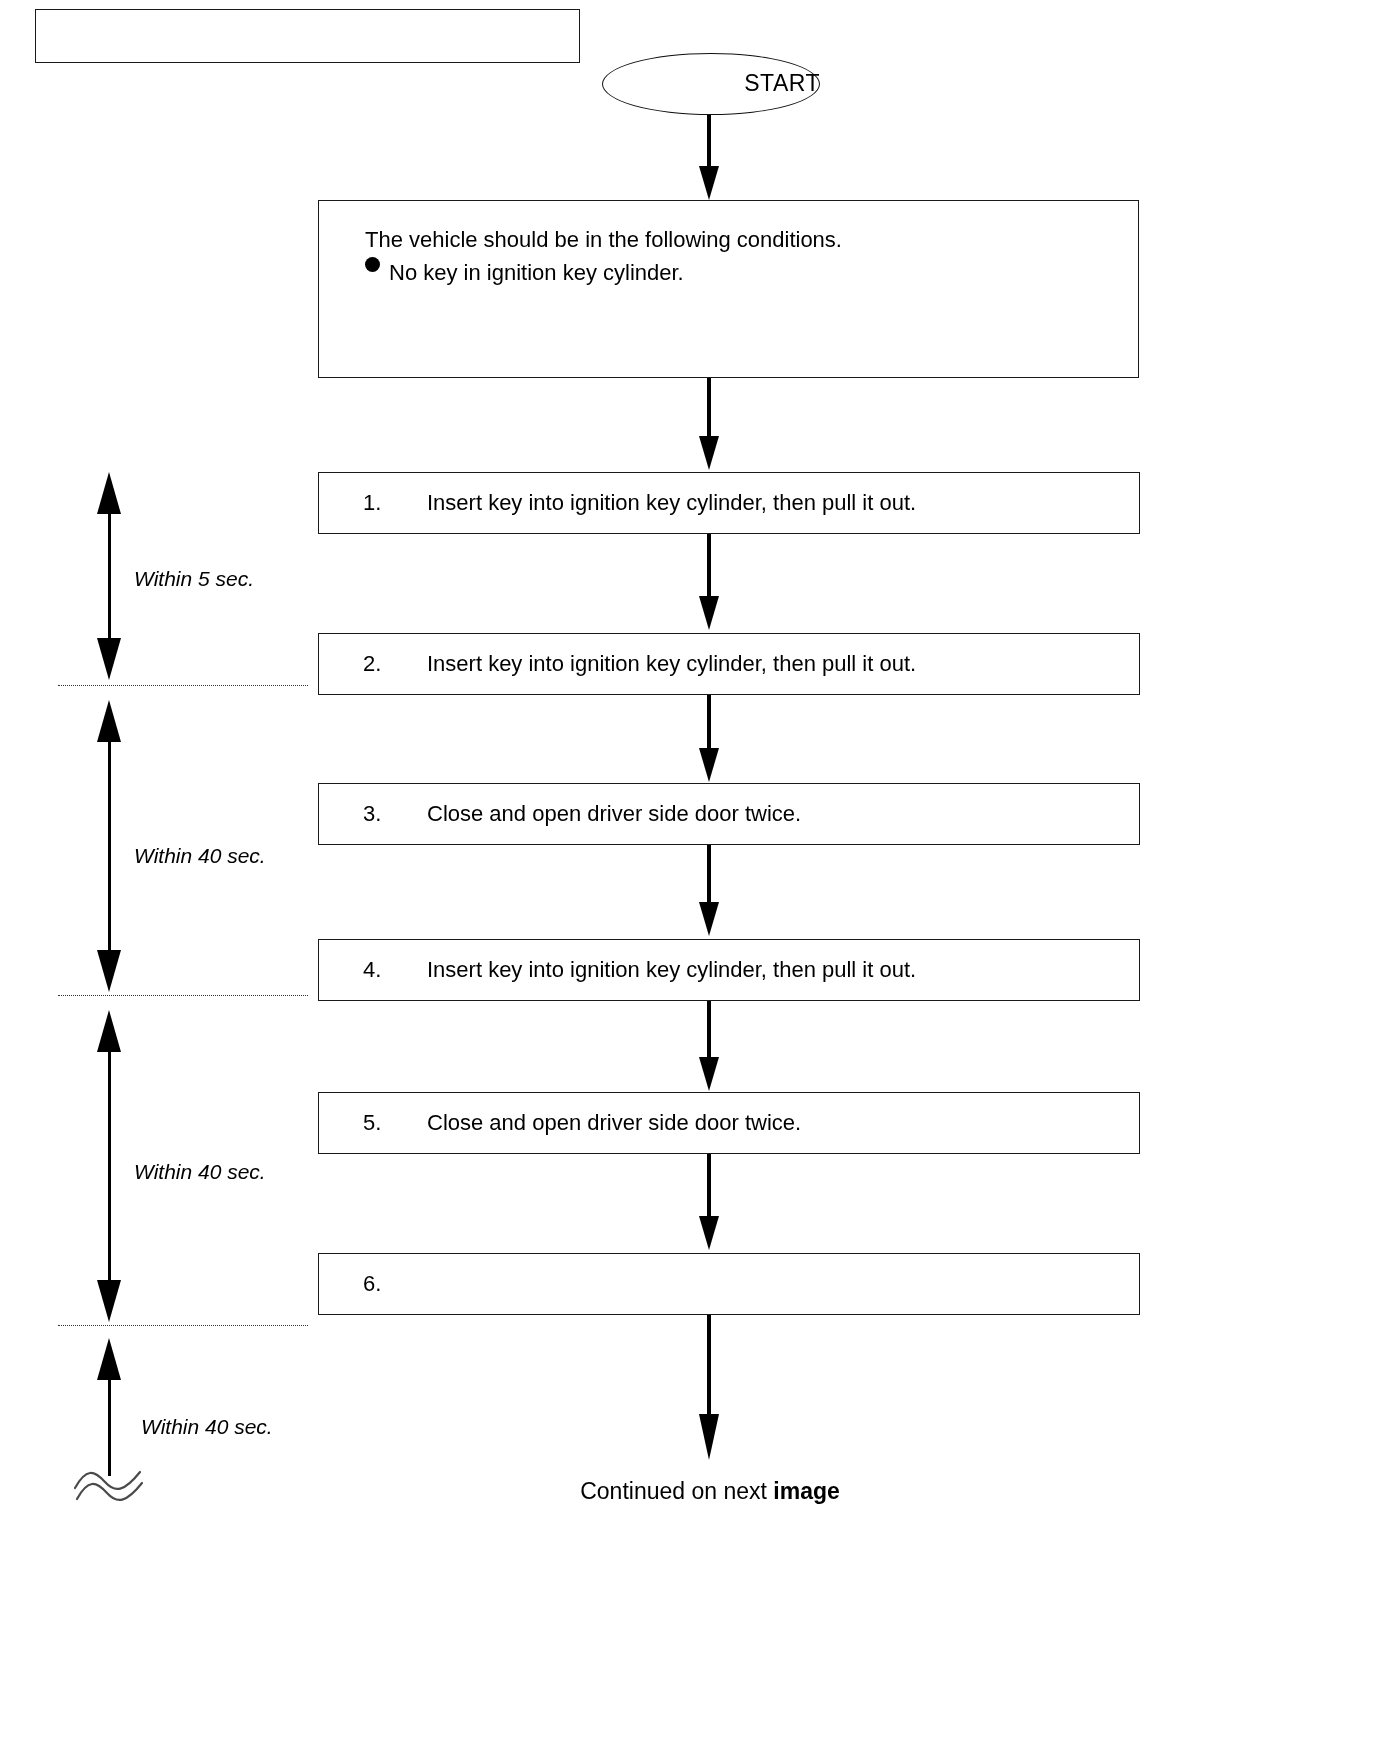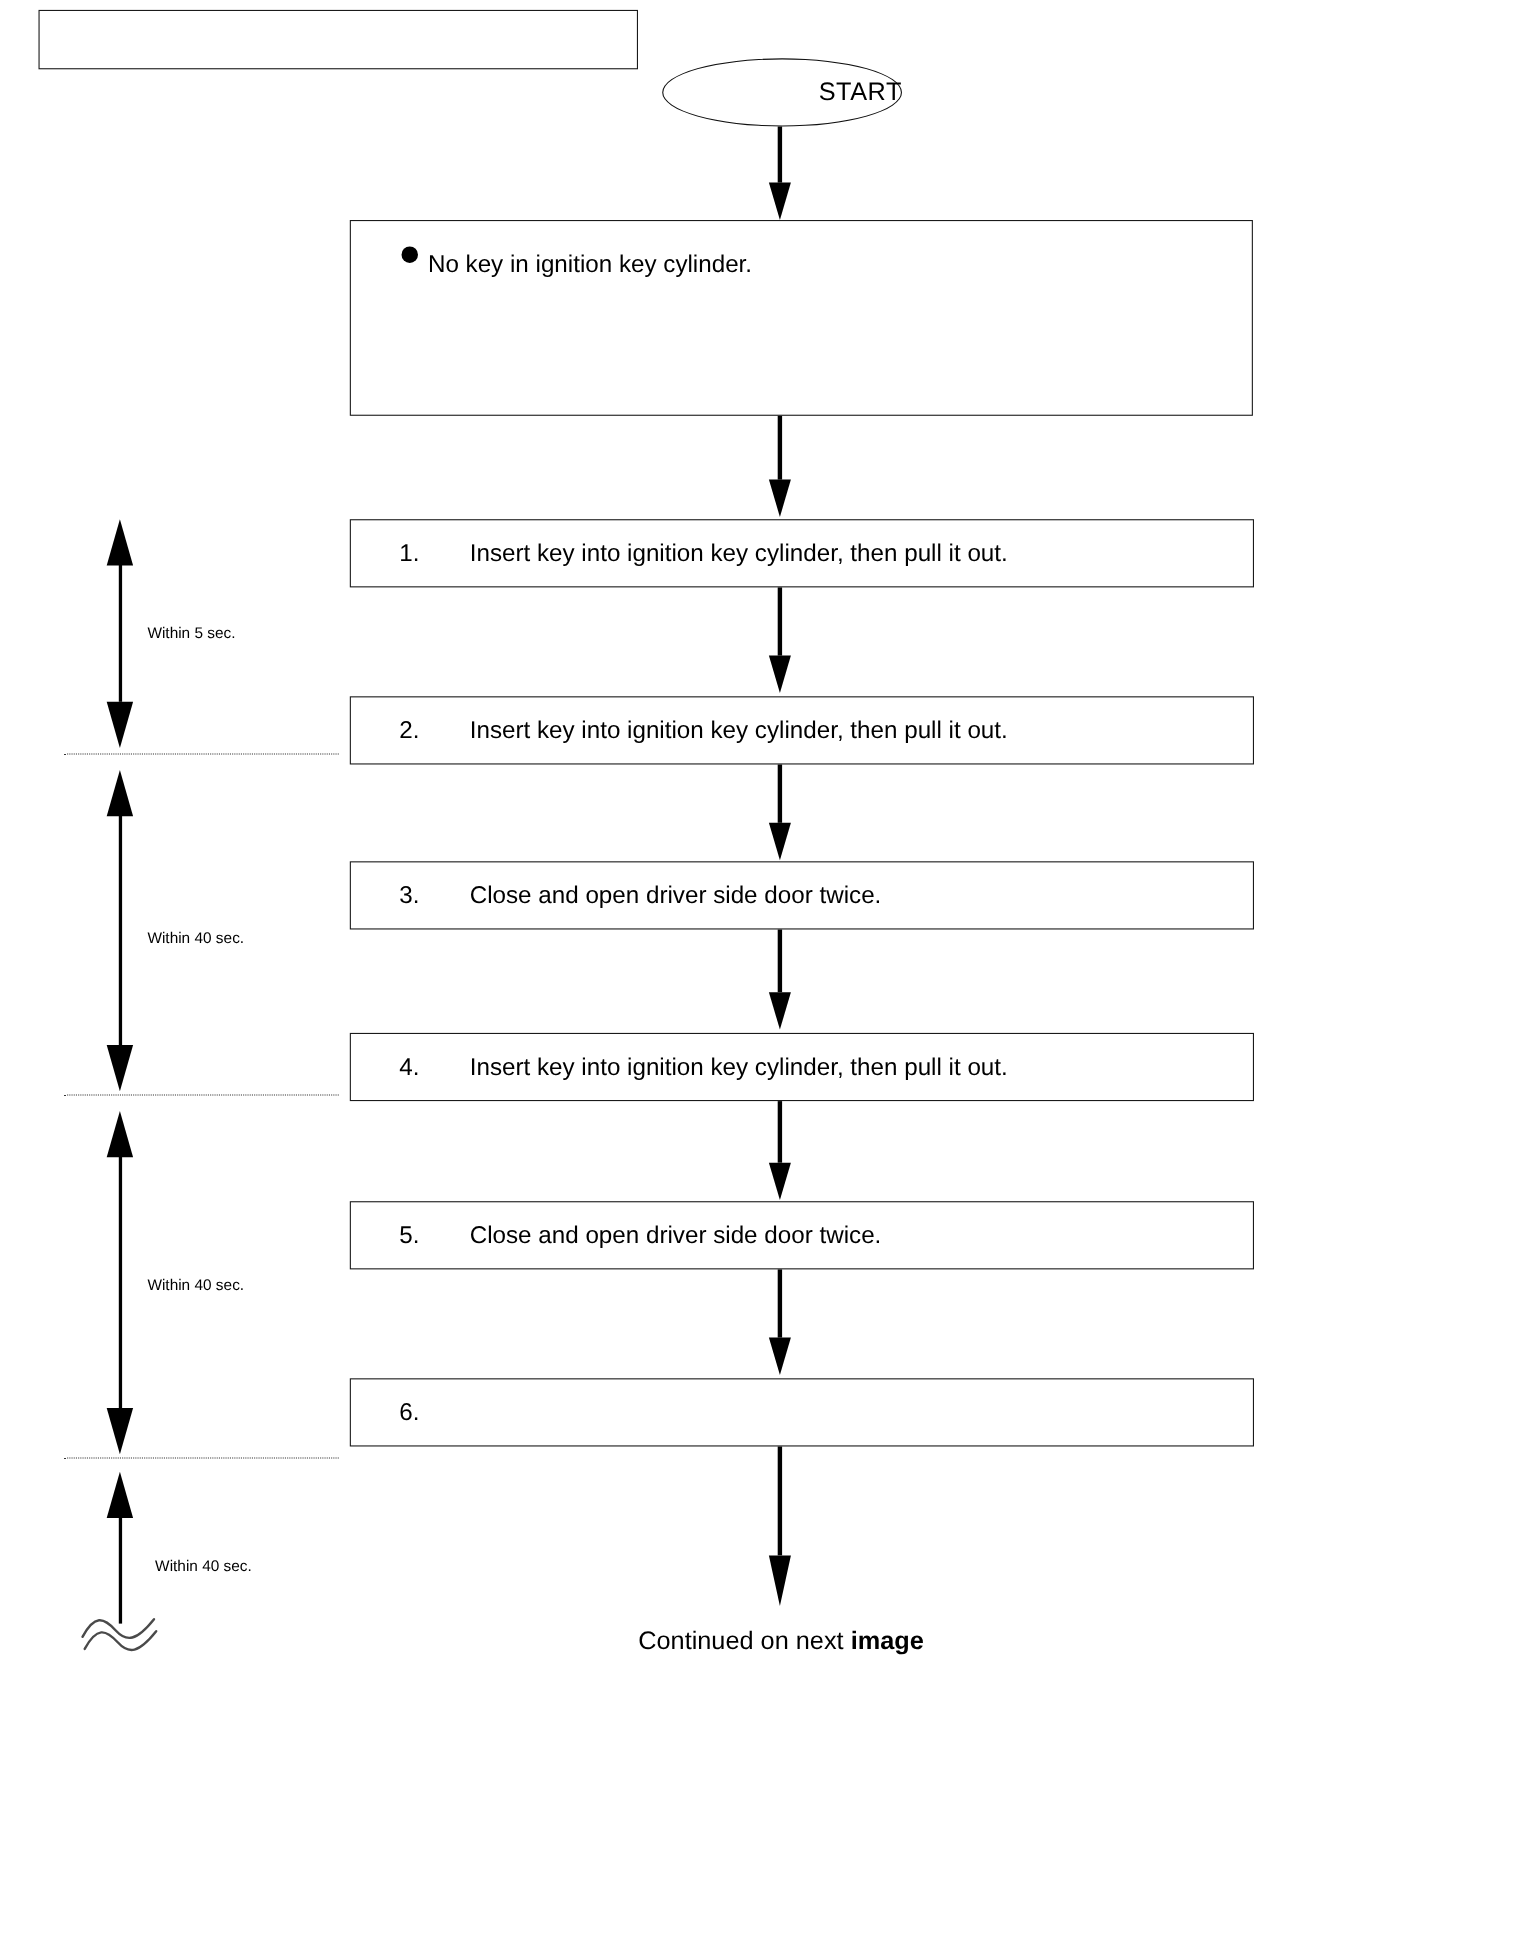--- a/index.html
+++ b/index.html
@@ -164,22 +164,23 @@
     border-top: 42px solid #000;
   }
   .sep-line {
     position: absolute;
     left: 58px;
     height: 0;
     border-top: 1.2px dotted #333;
   }
   .timing-label {
     position: absolute;
-    font-size: 14px;
+    font-size: 21px;
     white-space: nowrap;
+    font-style: italic;
   }
 
   
   .squiggle {
     position: absolute;
     left: 72px;
     top: 1458px;
   }
 
   
@@ -204,20 +205,21 @@
   <div class="start-ellipse"></div>
   <div class="start-label">START</div>
 
   <div class="conn" style="top:115px;height:85px;">
     <div class="shaft" style="height:51px;"></div>
     <div class="head" style="top:51px;"></div>
   </div>
 
   <div class="flow-box cond-box">
     <div class="cond-inner">
+      <span class="cond-line">The vehicle should be in the following conditions.</span>
       <span class="bullet-line">
         <span class="bullet-dot"></span>
         <span>No key in ignition key cylinder.</span>
       </span>
     </div>
   </div>
 
   <div class="conn" style="top:378px;height:95px;">
     <div class="shaft" style="height:58px;"></div>
     <div class="head" style="top:58px;"></div>

